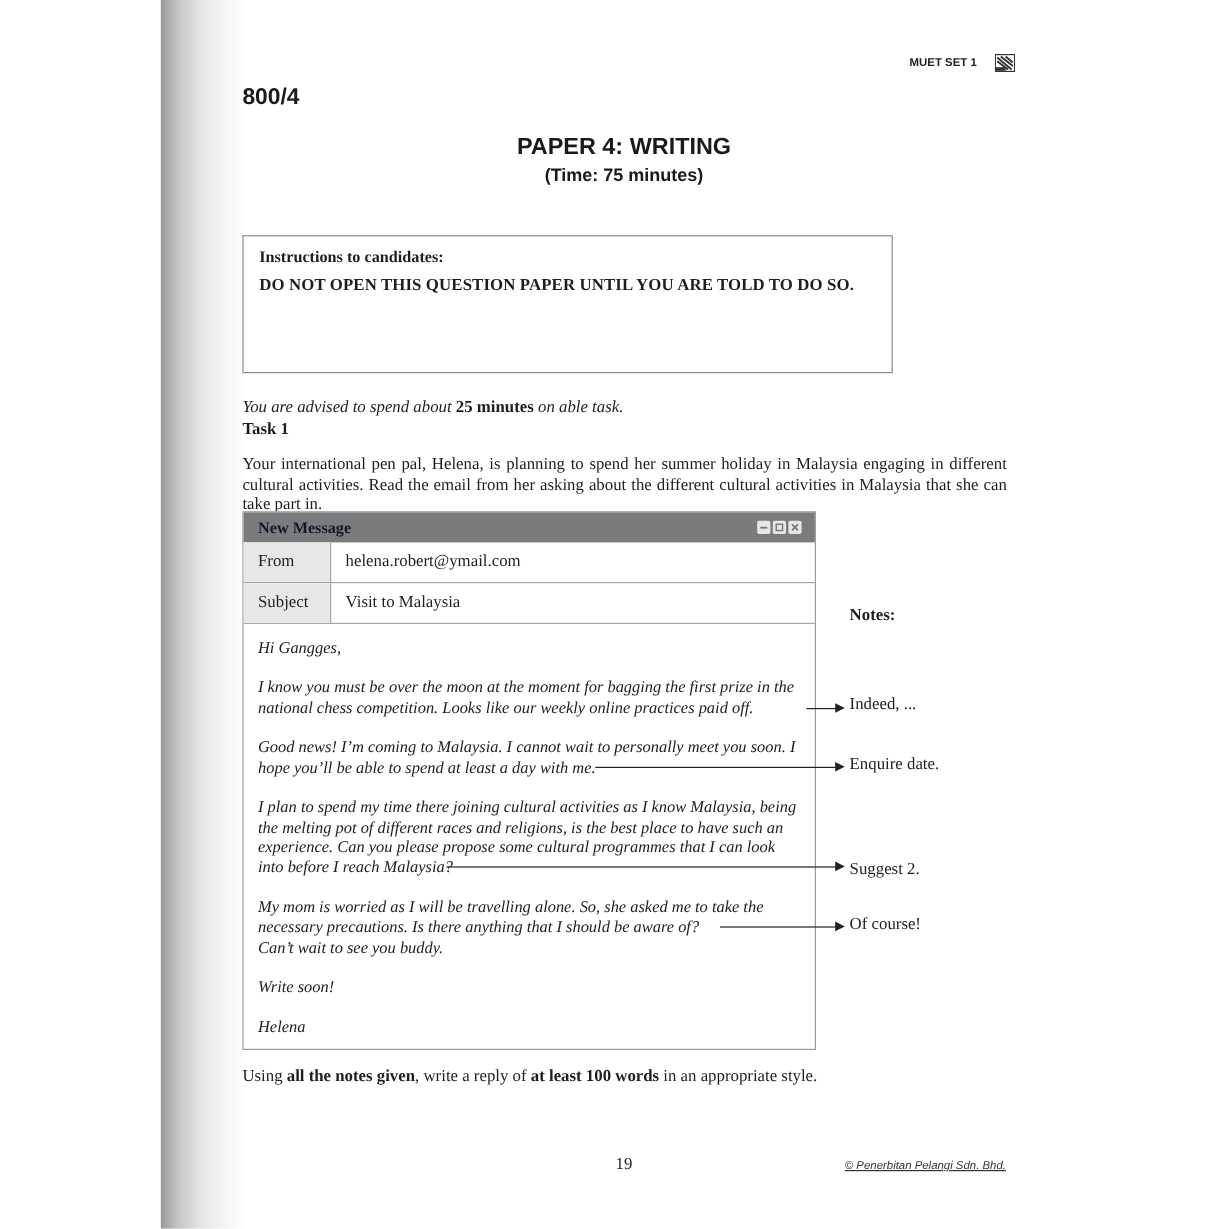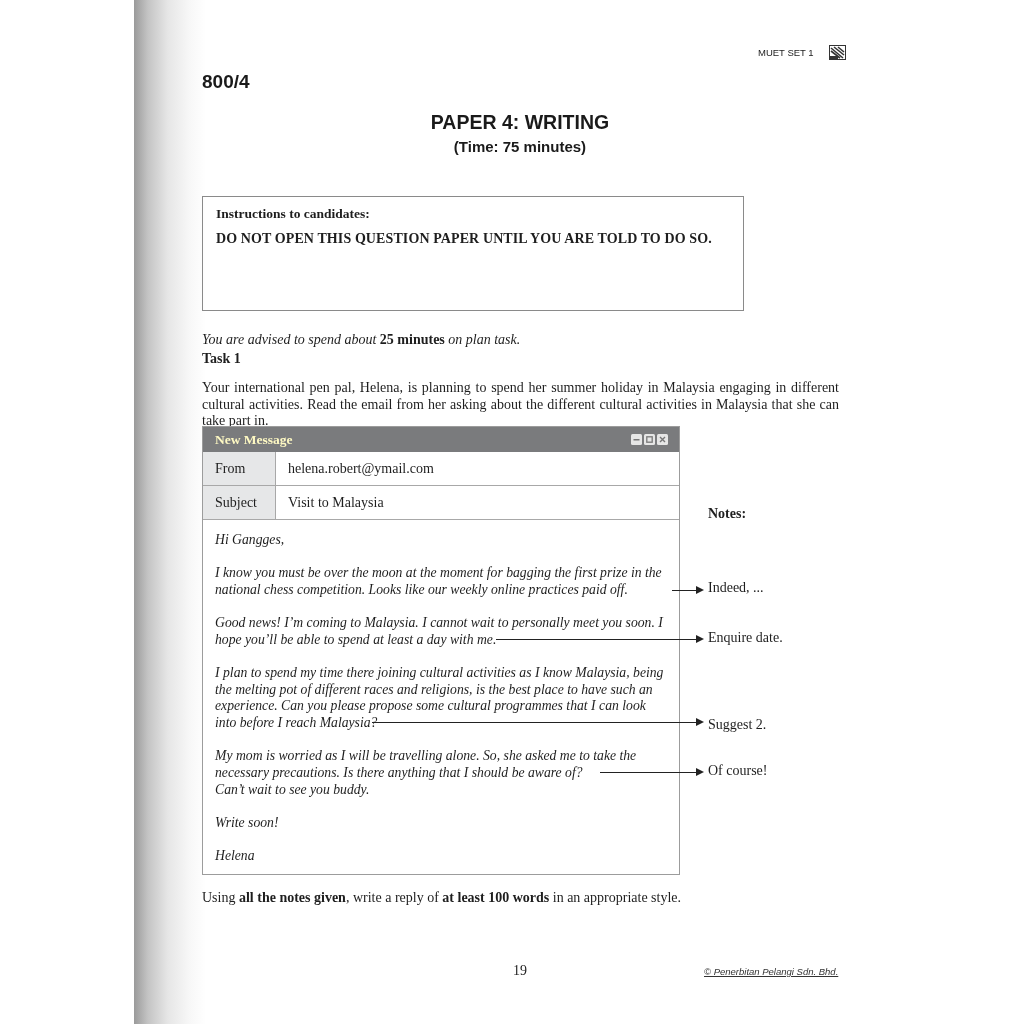--- a/index.html
+++ b/index.html
@@ -9,21 +9,21 @@
     .spine {
       position: absolute; left: 0; top: 0; width: 134px; height: 1024px; background: #ffffff;
     }
     .page {
       position: absolute; left: 134px; top: 0; width: 890px; height: 1024px;
       background: linear-gradient(to right, #9a9a9a 0px, #c4c4c4 14px, #e6e6e6 34px, #f7f7f7 55px, #ffffff 72px, #ffffff 100%);
     }
 
     .header-set {
       position: absolute; left: 758px; top: 45px;
-      font-family: "Liberation Sans", sans-serif; font-weight: normal; font-size: 9.5px; color: #222;
+      font-family: "Liberation Sans", sans-serif; font-weight: bold; font-size: 9.5px; color: #222;
       display: flex; align-items: center; gap: 15px;
     }
     .set-icon { width: 17px; height: 15px; display: inline-block; }
 
     .code {
       position: absolute; left: 202px; top: 71px;
       font-family: "Liberation Sans", sans-serif; font-weight: bold; font-size: 19px; color: #1a1a1a;
     }
     .paper-title {
       position: absolute; left: 0; width: 1040px; top: 111px; text-align: center;
@@ -53,21 +53,21 @@
       position: absolute; left: 202px; top: 356px; width: 637px; font-size: 14px; line-height: 16.5px;
       text-align: justify;
       margin-top: 24px;
     }
 
     .email {
       position: absolute; left: 202px; top: 426px; width: 478px; height: 449px;
       border: 1.5px solid #9c9c9c; background: #fff;
     }
     .email-titlebar {
-      height: 25px; background: #7a7b7d; color: #fef9c3; font-weight: bold; font-size: 13.5px;
+      height: 25px; background: #7a7b7d; color: #0f172a; font-weight: bold; font-size: 13.5px;
       display: flex; align-items: center; justify-content: space-between; padding: 0 11px 0 12px;
     }
     .win-ctrls { display: flex; gap: 2px; }
     .win-btn {
       width: 11px; height: 11px; background: #e6e6e6; border-radius: 1.5px; display: flex;
       align-items: center; justify-content: center;
     }
     .email-row { display: flex; height: 34px; border-bottom: 1.5px solid #a8a8a8; font-size: 14px; }
     .email-label {
       width: 73px; background: #e6e7e8; border-right: 1.5px solid #a8a8a8;
@@ -114,21 +114,21 @@
 <div class="code">800/4</div>
 <div class="paper-title">PAPER 4: WRITING</div>
 <div class="paper-time">(Time: 75 minutes)</div>
 
 <div class="instructions">
   <div class="instr-heading">Instructions to candidates:</div>
   <div class="instr-warning">DO NOT OPEN THIS QUESTION PAPER UNTIL YOU ARE TOLD TO DO SO.</div>
 </div>
 
 <div class="task-title">Task 1</div>
-<div class="task-advice"><span>You are advised to spend about </span><b>25 minutes</b><span> on plan task.</span></div>
+<div class="task-advice"><span>You are advised to spend about </span><b>25 minutes</b><span> on able task.</span></div>
 <div class="task-intro">Your international pen pal, Helena, is planning to spend her summer holiday in Malaysia engaging in different cultural activities. Read the email from her asking about the different cultural activities in Malaysia that she can take part in.</div>
 
 <div class="email">
   <div class="email-titlebar">
     <span>New Message</span>
     <div class="win-ctrls">
       <span class="win-btn">
         <svg width="7" height="7" viewBox="0 0 7 7">
             <rect x="0.5" y="3" width="6" height="1.5" fill="#777"></rect>
           </svg>

